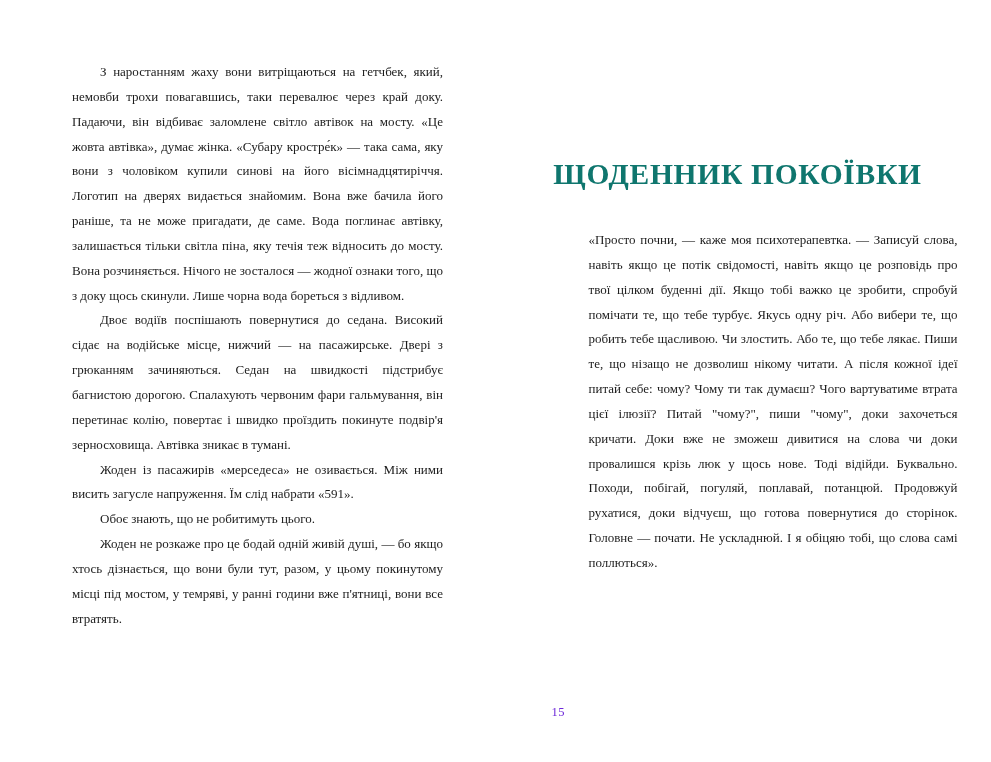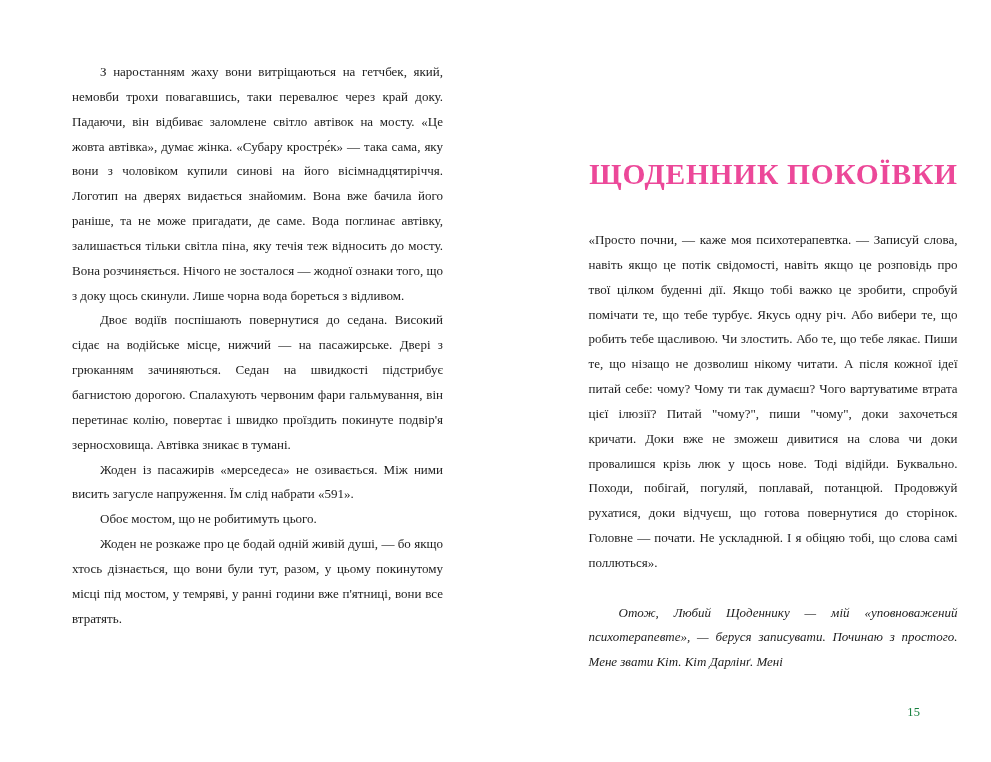--- a/index.html
+++ b/index.html
@@ -41,41 +41,40 @@
   .page-right .title {
     position: absolute;
     left: 56px;
     top: 138px;
     width: 372px;
     text-align: center;
     font-size: 29.5px;
     font-weight: bold;
     letter-spacing: 0.7px;
     line-height: 1.15;
-    color: #ec4899;
+    color: #0f766e;
     white-space: nowrap;
-    margin-left: 36px;
   }
 
   .page-right .text-block {
     position: absolute;
     left: 56px;
     top: 228px;
     width: 369px;
     margin-left: 37px;
   }
 
   .page-right .folio {
     position: absolute;
     left: 56px;
     top: 705px;
     width: 369px;
-    text-align: right;
+    text-align: left;
     font-size: 12.5px;
-    color: #15803d;
+    color: #6d28d9;
     letter-spacing: 0.4px;
   }
 
   
   p.body {
     margin: 0;
     font-size: 13px;
     line-height: 24.85px;
     text-align: justify;
     text-align-last: left;
@@ -97,30 +96,29 @@
 </head>
 <body>
 
 <div class="spread">
 
   <div class="page page-left">
     <div class="text-block">
       <p class="body">З наростанням жаху вони витріщаються на гетчбек, який, немовби трохи повагавшись, таки перевалює че­рез край доку. Падаючи, він відбиває заломлене світ­ло автівок на мосту. «Це жовта автівка», думає жінка. «Субару кростре́к» — така сама, яку вони з чоловіком купили синові на його вісімнадцятиріччя. Логотип на дверях видається знайомим. Вона вже бачила його раніше, та не може пригадати, де саме. Вода поглинає автівку, залишається тільки світла піна, яку течія теж відносить до мосту. Вона розчиняється. Нічого не зо­сталося — жодної ознаки того, що з доку щось скинули. Лише чорна вода бореться з відливом.</p>
       <p class="body">Двоє водіїв поспішають повернутися до седана. Ви­сокий сідає на водійське місце, нижчий — на паса­жирське. Двері з грюканням зачиняються. Седан на швидкості підстрибує багнистою дорогою. Спалахують червоним фари гальмування, він перетинає колію, по­вертає і швидко проїздить покинуте подвір'я зерно­сховища. Автівка зникає в тумані.</p>
       <p class="body">Жоден із пасажирів «мерседеса» не озивається. Між ними висить загусле напруження. Їм слід набра­ти «591».</p>
-      <p class="body">Обоє мостом, що не робитимуть цього.</p>
+      <p class="body">Обоє знають, що не робитимуть цього.</p>
       <p class="body">Жоден не розкаже про це бодай одній живій ду­ші, — бо якщо хтось дізнається, що вони були тут, ра­зом, у цьому покинутому місці під мостом, у темряві, у ранні години вже п'ятниці, вони все втратять.</p>
     </div>
   </div>
 
   <div class="page page-right">
 
     <h1 class="title">ЩОДЕННИК ПОКОЇВКИ</h1>
 
     <div class="text-block">
       <p class="body no-indent">«Просто почни, — каже моя психотерапевтка. — За­писуй слова, навіть якщо це потік свідомості, навіть якщо це розповідь про твої цілком буденні дії. Якщо тобі важко це зробити, спробуй помічати те, що тебе турбує. Якусь одну річ. Або вибери те, що робить те­бе щасливою. Чи злостить. Або те, що тебе лякає. Пи­ши те, що нізащо не дозволиш нікому читати. А після кожної ідеї питай себе: чому? Чому ти так думаєш? Чого вартуватиме втрата цієї ілюзії? Питай "чому?", пиши "чому", доки захочеться кричати. Доки вже не зможеш дивитися на слова чи доки провалишся крізь люк у щось нове. Тоді відійди. Буквально. Походи, побі­гай, погуляй, поплавай, потанцюй. Продовжуй рухати­ся, доки відчуєш, що готова повернутися до сторінок. Головне — почати. Не ускладнюй. І я обіцяю тобі, що слова самі поллються».</p>
-      <p class="body italic gap-before">Отож, Любий Щоденнику — мій «уповноваже­ний психотерапевте», — беруся записувати. Почи­наю з простого. Мене звати Кіт. Кіт Дарлінґ. Мені</p>
     </div>
 
     <div class="folio">15</div>
   </div>
 
 </div>
 
 </body></html>

